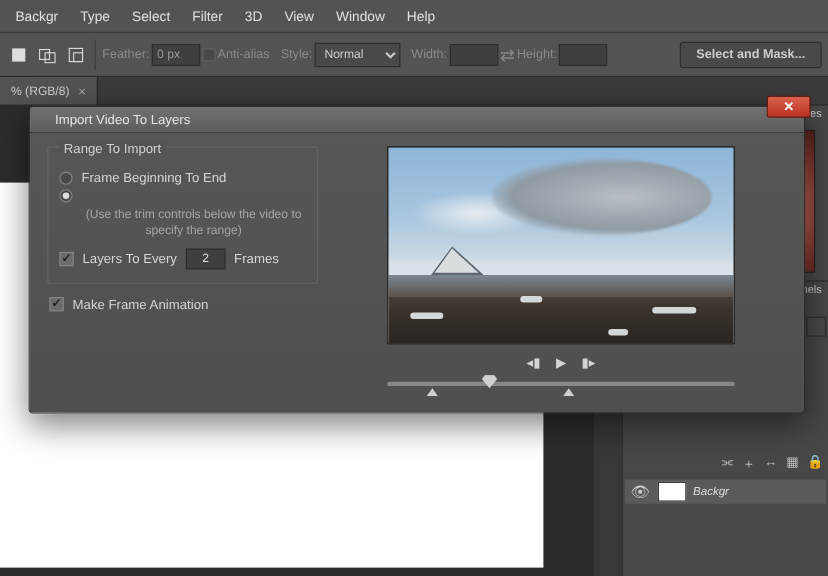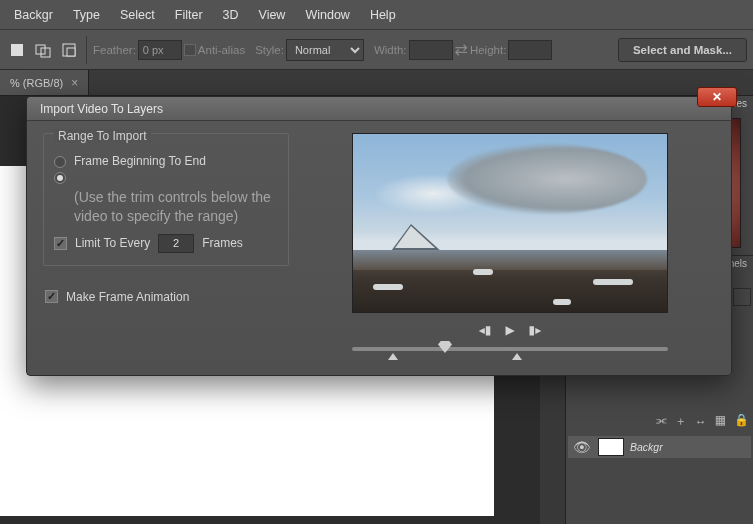--- a/index.html
+++ b/index.html
@@ -37,36 +37,36 @@
 .panel2 .tab-label { position: absolute; right: 6px; top: 2px; color: #ccc; font-size: 10px; }
 .panel2 .dd { position: absolute; right: 26px; top: 32px; width: 22px; height: 18px; border:1px solid #2e2e2e; background:#494949; }
 .panel2 .mini { position:absolute; right:2px; top:32px; width:18px; height:18px; border:1px solid #2e2e2e; background:#494949; }
 .icons-row { position: absolute; bottom: 94px; right: 4px; display: flex; gap: 8px; color: #bbb; font-size: 12px; }
 .bg-row { position: absolute; bottom: 66px; right: 2px; left: 2px; height: 22px; background: #5a5a5a; display: flex; align-items: center; color: #ddd; font-size: 10.5px; padding-left: 4px; }
 .bg-row .eye { width: 20px; color: #ccc; text-align: center; font-size: 14px; }
 .bg-row .thumb { width: 26px; height: 18px; background: #fff; border:1px solid #222; margin: 0 6px; }
 .bg-row .it { font-style: italic; }
 
 .dialog { position: absolute; left: 26px; top: 96px; width: 706px; height: 280px; background: linear-gradient(#575757,#4f4f4f); border: 1px solid #2a2a2a; border-radius: 4px; box-shadow: 0 10px 30px rgba(0,0,0,0.5); }
-.dlg-title { height: 24px; background: linear-gradient(#717171,#5d5d5d); display: flex; align-items: center; padding: 0 13px; font-size: 12px; color: #e4e4e4; border-bottom: 1px solid #3a3a3a; border-top-left-radius:4px; border-top-right-radius:4px; position: relative; }
+.dlg-title { height: 24px; background: linear-gradient(#717171,#5d5d5d); display: flex; align-items: center; padding: 0 23px; font-size: 12px; color: #e4e4e4; border-bottom: 1px solid #3a3a3a; border-top-left-radius:4px; border-top-right-radius:4px; position: relative; }
 .close-btn { position: absolute; right: -6px; top: -10px; width: 40px; height: 20px; background: linear-gradient(#d9624f,#b9321f); border: 1px solid #6a1408; border-radius: 3px; display: flex; align-items: center; justify-content: center; color: #fff; font-size: 12px; font-weight: bold; }
 .dlg-body { display: flex; padding: 12px 16px; gap: 16px; height: calc(100% - 24px); }
 .dlg-left { width: 246px; }
 .fieldset { border: 1px solid #666; border-radius: 2px; padding: 10px 10px 12px; }
 .legend { color: #d0d0d0; font-size: 12px; position: relative; top: -18px; background: #545454; display: inline-block; padding: 0 4px; }
 .radio-row { display: flex; align-items: flex-start; gap: 8px; margin-top: -8px; margin-bottom: 10px; color: #d5d5d5; font-size: 12px; }
 .radio { width: 12px; height: 12px; border-radius: 50%; border: 1px solid #888; background: #494949; margin-top: 2px; flex-shrink:0; display:flex; align-items:center; justify-content:center; }
 .radio.sel::after { content:""; width:6px; height:6px; background:#ddd; border-radius:50%; }
-.hint { color: #a5a5a5; font-size: 14px; line-height: 1.35; margin-left: 20px; margin-top: -6px; margin-bottom: 8px; }
+.hint { color: #a5a5a5; font-size: 11px; line-height: 1.35; margin-left: 20px; margin-top: -6px; margin-bottom: 8px; text-align: center; }
 .check-row { display: flex; align-items: center; gap: 8px; margin-top: 8px; color: #d5d5d5; font-size: 12px; }
 .check { width: 13px; height: 13px; border: 1px solid #888; background: #6b6b6b; display:flex; align-items:center; justify-content:center; color:#222; font-size:11px; line-height:1; }
 .check.on::after { content:"✓"; color:#222; font-weight:bold; }
 .num-input { width: 36px; height: 19px; background: #3f3f3f; border: 1px solid #2e2e2e; color: #ddd; font-size: 11px; text-align: center; }
 .frames-label { color: #d5d5d5; font-size: 12px; }
-.make-row { margin-top: 24px; padding-left: 2px; }
+.make-row { margin-top: 12px; padding-left: 2px; }
 
 .dlg-center { flex: 1; display: flex; flex-direction: column; align-items: center; }
 .video-preview { width: 316px; height: 180px; background: #3a3a3a; border: 1px solid #222; position: relative; overflow: hidden; }
 .sky { position:absolute; inset:0; background: linear-gradient(#8eb5d8 0%, #a8c6df 35%, #c7d7e2 55%, #d9e2e8 60%); }
 .cloud1 { position:absolute; top:10px; right:20px; width:200px; height:70px; background: radial-gradient(ellipse at 60% 50%, #b9bfc4 0%, #8f9aa2 60%, rgba(143,154,162,0) 75%); border-radius:50%; filter: blur(1px); }
 .cloud2 { position:absolute; top:40px; left:20px; width:120px; height:40px; background: radial-gradient(ellipse, #e8edf0 0%, rgba(232,237,240,0) 70%); }
 .mountain { position:absolute; left:30px; top:90px; width:0; height:0; border-left: 28px solid transparent; border-right: 42px solid transparent; border-bottom: 38px solid #5d6872; }
 .mountain::after { content:""; position:absolute; left:-16px; top:2px; width:0; height:0; border-left: 16px solid transparent; border-right: 24px solid transparent; border-bottom: 22px solid #d8dde0; }
 .ground { position:absolute; left:0; right:0; top:116px; bottom:0; background: linear-gradient(#5a5048 0%, #3a332d 50%, #2a2521 100%); }
 .ground::before { content:""; position:absolute; left:0; right:0; top:0; height:20px; background: linear-gradient(#7b8893, #5a5048); }
@@ -185,21 +185,21 @@
         <div class="radio-row">
           <span class="radio"></span>
           <span>Frame Beginning To End</span>
         </div>
         <div class="radio-row">
           <span class="radio sel"></span>
         </div>
         <div class="hint">(Use the trim controls below the video to specify the range)</div>
         <div class="check-row">
           <span class="check on"></span>
-          <span>Limit To Every</span>
+          <span>Layers To Every</span>
           <input class="num-input" value="2" style="">
           <span class="frames-label">Frames</span>
         </div>
       </div>
       <div class="check-row make-row">
         <span class="check on"></span>
         <span>Make Frame Animation</span>
       </div>
     </div>
 

